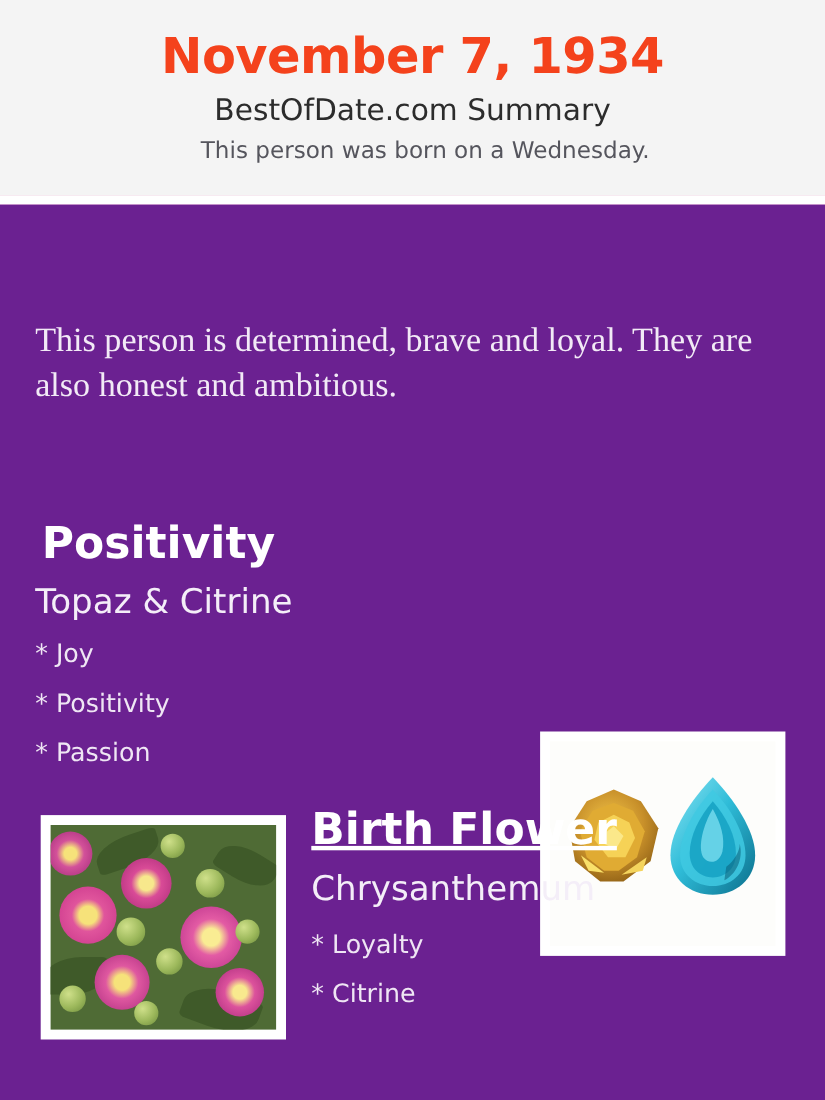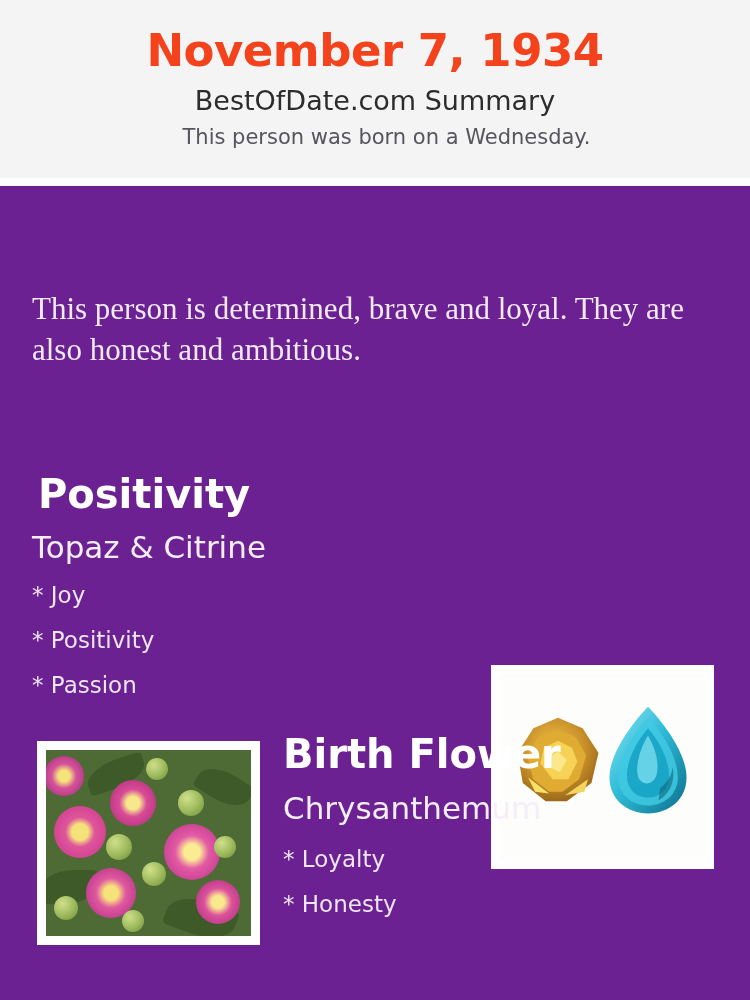--- a/index.html
+++ b/index.html
@@ -195,20 +195,21 @@
   }
 
   .flower-title {
     position: absolute;
     left: 283px;
     top: 548px;
     font-size: 40px;
     font-weight: bold;
     line-height: 1;
     color: #ffffff;
+    text-decoration: underline;
   }
   .flower-sub {
     position: absolute;
     left: 283px;
     top: 607px;
     font-size: 31px;
     line-height: 1;
     color: #f4eef8;
   }
   .flower-list {
@@ -306,17 +307,17 @@
         <div class="bud" style="left:8px; top:146px; width:24px; height:24px;"></div>
         <div class="bud" style="left:168px; top:86px; width:22px; height:22px;"></div>
         <div class="bud" style="left:76px; top:160px; width:22px; height:22px;"></div>
       </div>
     </div>
 
     <div class="flower-title">Birth Flower</div>
     <div class="flower-sub">Chrysanthemum</div>
     <ul class="flower-list">
       <li>* Loyalty</li>
-      <li>* Honesty</li>
+      <li>* Citrine</li>
     </ul>
 
   </div>
 </div>
 
 </body></html>

